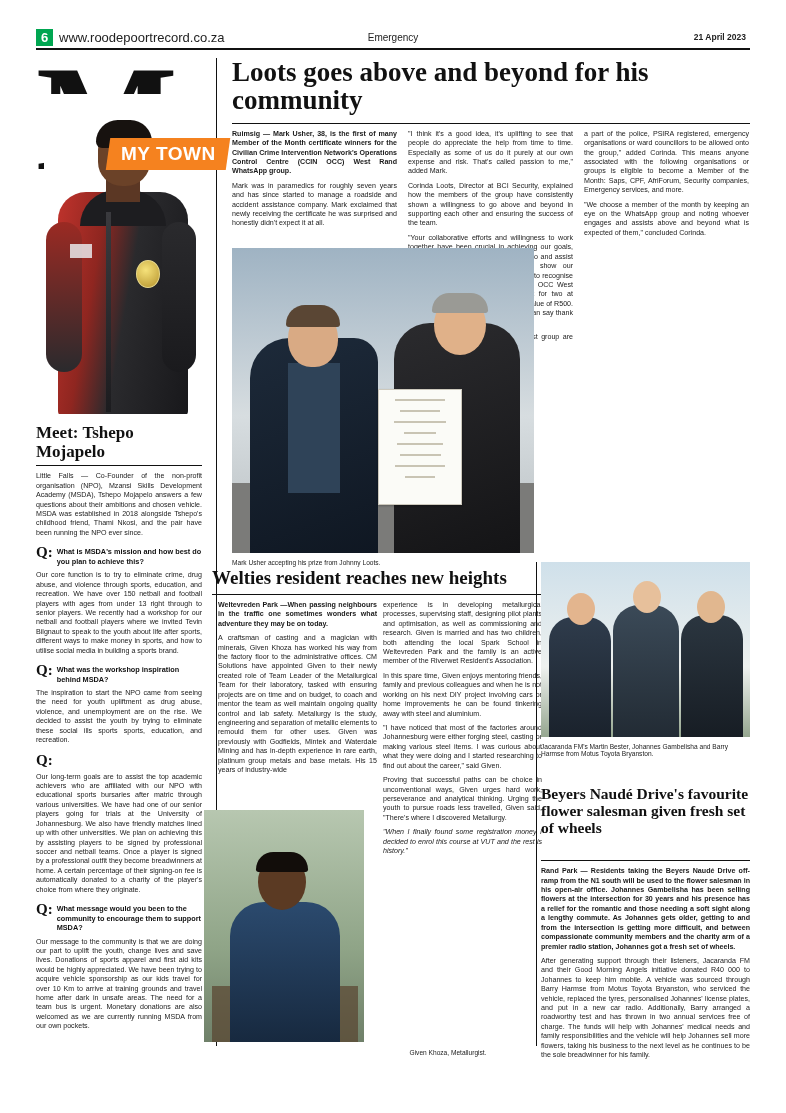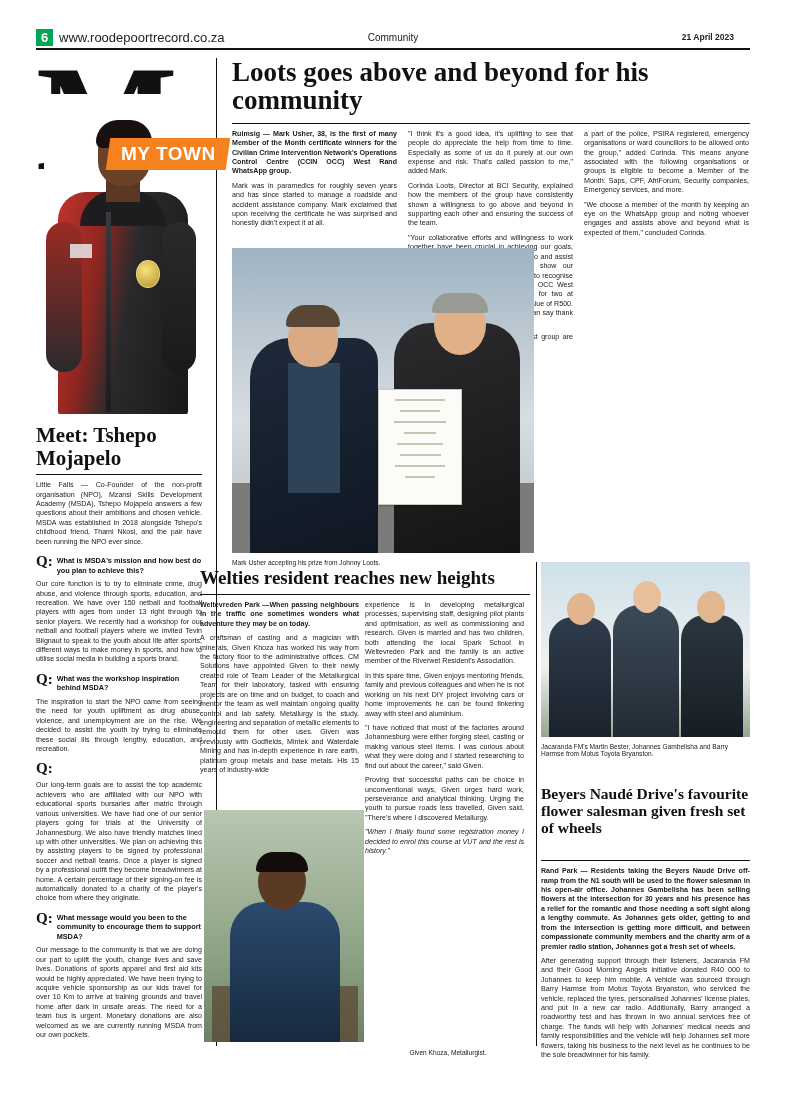--- a/index.html
+++ b/index.html
@@ -18,21 +18,21 @@
     position: absolute; top: 26px; left: 36px; right: 36px; height: 22px;
     display: flex; align-items: center;
   }
   .page-num {
     background: #00a651; color:#fff; font-weight:bold; font-size: 13px;
     width: 17px; height: 17px; display:flex; align-items:center; justify-content:center;
     margin-right: 6px;
   }
   .site-url { font-size: 13px; color:#222; }
   .section-name { position:absolute; left:50%; transform:translateX(-50%); font-size:10px; color:#222; }
-  .issue-date { position:absolute; right:16px; font-size: 8.5px; font-weight:bold; color:#222; }
+  .issue-date { position:absolute; right:4px; font-size: 8.5px; font-weight:bold; color:#222; }
   .rule-top { position:absolute; top:48px; left:36px; right:36px; height:1.5px; background:#111; }
 
   
   .col-left { position:absolute; top:58px; left:36px; width:166px; }
   .bigM {
     position:absolute; top:0px; left:0px;
     font-family: "Liberation Serif", serif;
     font-size: 150px; line-height: 120px; font-weight: bold; color:#111;
     letter-spacing: -6px;
   }
@@ -68,21 +68,21 @@
     background:#17120f; border-radius: 28px 28px 8px 8px; }
   .p-badge1 { position:absolute; left:92px; top:166px; width:24px; height:28px; border-radius:50%;
     background: radial-gradient(circle at 40% 35%, #f6e27a, #b5922c); border:1.5px solid #e9d98a; }
   .p-logo { position:absolute; left:26px; top:150px; width:22px; height:14px; background:#e8e8ea; opacity:.85; }
   .p-arm-l { position:absolute; left:2px; top:128px; width:36px; height:150px;
     background: linear-gradient(180deg,#9b2a23,#2a2a2d); border-radius: 18px; }
   .p-arm-r { position:absolute; left:118px; top:128px; width:34px; height:150px;
     background: linear-gradient(180deg,#2a2a2d,#1a1a1d); border-radius: 18px; }
 
   h2.feature-head {
-    font-family: "Liberation Serif", serif; font-size: 21px; font-weight: bold;
+    font-family: "Liberation Serif", serif; font-size: 17px; font-weight: bold;
     margin: 0 0 0 0; line-height:1.1;
   }
   .rule-thin { height:1px; background:#111; margin: 4px 0 6px 0; }
   .body-text { font-size: 7.1px; line-height: 1.33; text-align: justify; color:#1a1a1a; }
   .body-text p { margin: 0 0 5px 0; }
   .lead-in { font-weight: bold; }
   .qa { display:flex; margin: 7px 0 5px 0; }
   .qa .q { font-family:"Liberation Serif", serif; font-weight:bold; font-size:15px; line-height:1;
     margin-right:4px; color:#111; }
   .qa .qt { font-size:7.3px; font-weight:bold; line-height:1.3; padding-top:2px; }
@@ -126,40 +126,40 @@
   .jac-h3 { position:absolute; left:156px; bottom:114px; width:28px; height:32px; background:#e1b78f; border-radius:50%; }
 
   .ph-khoza { top:810px; left:204px; width:160px; height:232px; }
   .kh-bg { position:absolute; inset:0; background:linear-gradient(#b7c7b0,#8fa487 60%,#6f8069); }
   .kh-body { position:absolute; left:26px; bottom:0; width:110px; height:140px; background:linear-gradient(#2b4a6e,#17293f); border-radius:34px 34px 0 0; }
   .kh-head { position:absolute; left:54px; bottom:132px; width:48px; height:56px; background:#5b3a23; border-radius:50%; }
   .kh-hair { position:absolute; left:52px; bottom:170px; width:52px; height:20px; background:#120d0a; border-radius:26px 26px 4px 4px; }
   .kh-chair { position:absolute; left:8px; bottom:0; width:146px; height:56px; background:#58432f; opacity:.7; }
 
   
-  .story-welties { position:absolute; top:568px; left:200px; width:330px; }
+  .story-welties { position:absolute; top:568px; left:212px; width:330px; }
   h2.sub-head { font-family:"Liberation Serif", serif; font-weight:bold; font-size:19px; margin:0 0 6px 0; line-height:1.05; }
-  .cols2 { display:flex; gap:6px; }
+  .cols2 { display:flex; gap:6px;justify-content:flex-end; }
   .cols2 > div { width: 159px; }
 
   .story-beyers { position:absolute; top:785px; left:541px; width:209px; }
   h2.sub-head-sm { font-family:"Liberation Serif", serif; font-weight:bold; font-size:15.5px; margin:0 0 24px 0; line-height:1.1; }
 
   .pullquote { font-size:7.1px; line-height:1.35; font-style:italic; }
   .cap-center { text-align:center; }
 </style>
 </head>
 <body>
 
 <div class="page">
 
   <div class="masthead">
     <div class="page-num">6</div>
     <div class="site-url">www.roodepoortrecord.co.za</div>
-    <div class="section-name">Community</div>
+    <div class="section-name">Emergency</div>
     <div class="issue-date">21 April 2023</div>
   </div>
   <div class="rule-top"></div>
 
   <div class="rule-vert" style="top:58px; left:216px; height:988px;"></div>
   <div class="rule-vert" style="top:562px; left:536px; height:484px;"></div>
 
   <div class="col-left">
     <div style="position:relative; height:366px;">
       <div class="bigM">M</div>
@@ -194,21 +194,21 @@
     </div>
     <div class="body-text">
       <p>Our core function is to try to eliminate crime, drug abuse, and violence through sports, education, and recreation. We have over 150 netball and football players with ages from under 13 right through to senior players. We recently had a workshop for our netball and football players where we invited Tevin Bilgnaut to speak to the youth about life after sports, different ways to make money in sports, and how to utilise social media in building a sports brand.</p>
     </div>
 
     <div class="qa">
       <div class="q">Q:</div>
       <div class="qt">What was the workshop inspiration behind MSDA?</div>
     </div>
     <div class="body-text">
-      <p>The inspiration to start the NPO came from seeing the need for youth upliftment as drug abuse, violence, and unemployment are on the rise. We decided to assist the youth by trying to eliminate these social ills through lengthy, education, and recreation.</p>
+      <p>The inspiration to start the NPO came from seeing the need for youth upliftment as drug abuse, violence, and unemployment are on the rise. We decided to assist the youth by trying to eliminate these social ills sports sports, education, and recreation.</p>
     </div>
 
     <div class="qa">
       <div class="q">Q:</div>
     </div>
     <div class="body-text">
       <p>Our long-term goals are to assist the top academic achievers who are affiliated with our NPO with educational sports bursaries after matric through various universities. We have had one of our senior players going for trials at the University of Johannesburg. We also have friendly matches lined up with other universities. We plan on achieving this by assisting players to be signed by professional soccer and netball teams. Once a player is signed by a professional outfit they become breadwinners at home. A certain percentage of their signing-on fee is automatically donated to a charity of the player's choice from where they originate.</p>
     </div>
 
     <div class="qa">
@@ -219,21 +219,21 @@
       <p>Our message to the community is that we are doing our part to uplift the youth, change lives and save lives. Donations of sports apparel and first aid kits would be highly appreciated. We have been trying to acquire vehicle sponsorship as our kids travel for over 10 Km to arrive at training grounds and travel home after dark in unsafe areas. The need for a team bus is urgent. Monetary donations are also welcomed as we are currently running MSDA from our own pockets.</p>
     </div>
   </div>
 
   <div class="story-main">
     <h1 class="headline">Loots goes above and beyond for his community</h1>
     <div class="rule-thin"></div>
     <div class="cols3">
       <div class="body-text">
         <p class="lead-in">Ruimsig — Mark Usher, 38, is the first of many Member of the Month certificate winners for the Civilian Crime Intervention Network's Operations Control Centre (CCIN OCC) West Rand WhatsApp group.</p>
-        <p>Mark was in paramedics for roughly seven years and has since started to manage a roadside and accident assistance company. Mark exclaimed that upon receiving the certificate he was surprised and honestly didn't expect it at all.</p>
+        <p>Mark was in paramedics for roughly seven years and has since started to manage a roadside and accident assistance company. Mark exclaimed that newly receiving the certificate he was surprised and honestly didn't expect it at all.</p>
       </div>
       <div class="body-text">
         <p>"I think it's a good idea, it's uplifting to see that people do appreciate the help from time to time. Especially as some of us do it purely at our own expense and risk. That's called passion to me," added Mark.</p>
         <p>Corinda Loots, Director at BCI Security, explained how the members of the group have consistently shown a willingness to go above and beyond in supporting each other and ensuring the success of the team.</p>
         <p>"Your collaborative efforts and willingness to work together have been crucial in achieving our goals, and I am truly grateful for all that you do and assist the community," she explained, "to show our appreciation, BCI Security has decided to recognise and honour one member of the CCIN OCC West group each month with a date night for two at Silverstar Casino's Hussar Grill to the value of R500. This small gesture is just one way we can say thank you for your hard work and dedication.</p>
         <p>"The members of the CCIN OCC West group are strictly vetted and need to be</p>
       </div>
       <div class="body-text">
         <p>a part of the police, PSIRA registered, emergency organisations or ward councillors to be allowed onto the group," added Corinda. This means anyone associated with the following organisations or groups is eligible to become a Member of the Month: Saps, CPF, AfriForum, Security companies, Emergency services, and more.</p>
         <p>"We choose a member of the month by keeping an eye on the WhatsApp group and noting whoever engages and assists above and beyond what is expected of them," concluded Corinda.</p>

